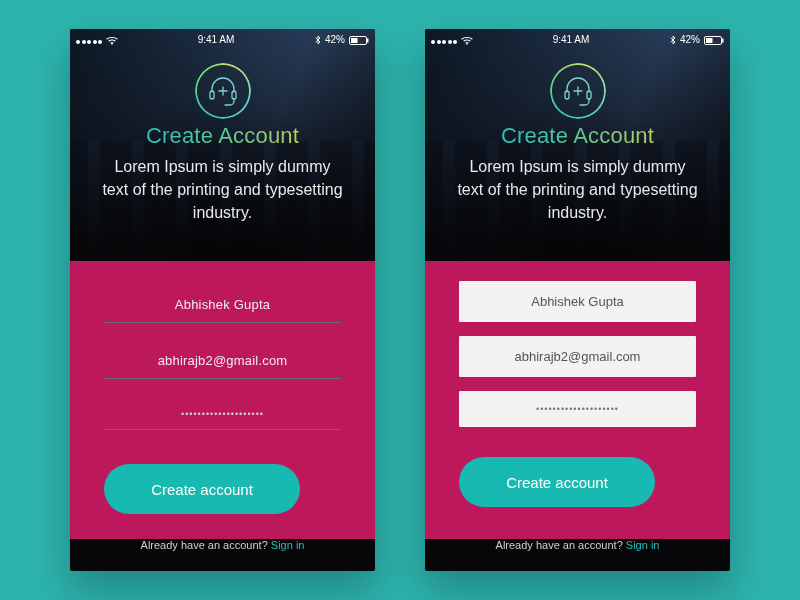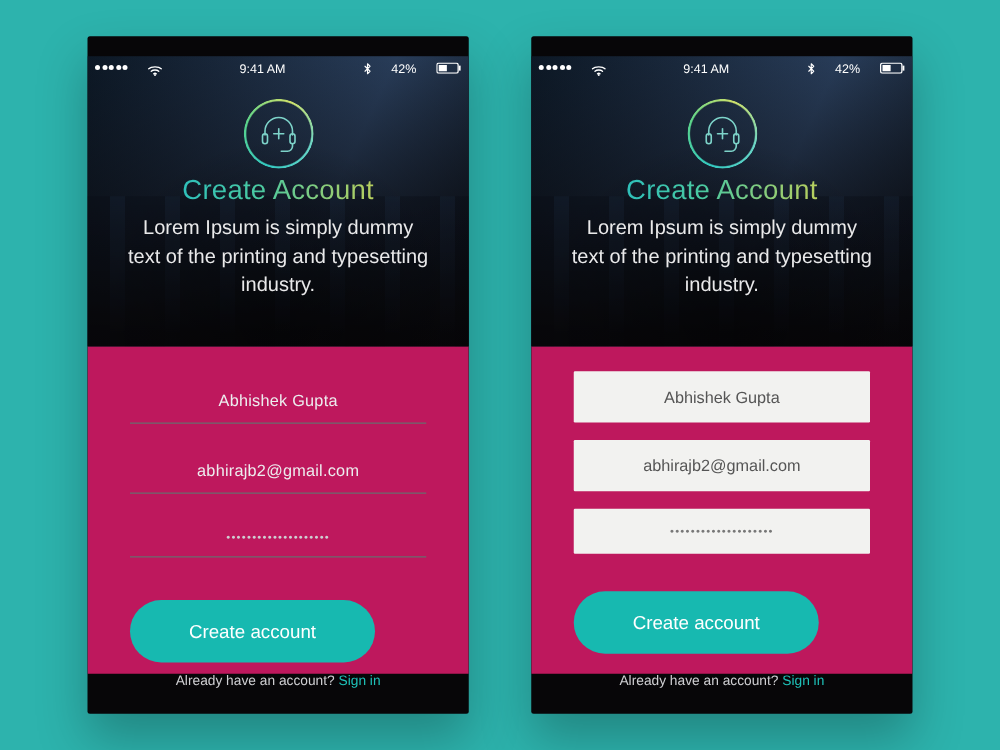--- a/index.html
+++ b/index.html
@@ -28,21 +28,20 @@
   .hero {
     height: 232px;
     position: relative;
     background:
       radial-gradient(circle at 50% 90%, rgba(0,0,0,0.5) 0%, rgba(0,0,0,0.0) 55%),
       linear-gradient(to bottom, rgba(7,6,8,0.15) 0%, rgba(7,6,8,0.95) 95%),
       linear-gradient(115deg,#0d1b2a 0%, #1b2c42 25%, #2e4667 60%, #0f1722 100%);
     display: flex;
     flex-direction: column;
     align-items: center;
-    margin-top: 16px;
   }
   
   .skyline {
     position:absolute; left:0; right:0; bottom:0; height:120px;
     background:
       linear-gradient(to bottom, rgba(7,6,8,0) 0%, rgba(7,6,8,1) 100%),
       repeating-linear-gradient(90deg,
         rgba(10,15,24,0.9) 0 18px,
         rgba(22,34,52,0.85) 18px 30px,
         rgba(10,15,24,0.9) 30px 44px);
@@ -54,21 +53,21 @@
     z-index:3;
     width:100%;
     height:18px;
     padding: 3px 6px 0 6px;
     display:flex;
     align-items:center;
     color:#fff;
     font-size:10px;
     font-weight:500;
   }
-  .status-left, .status-right { display:flex; align-items:flex-start; gap:16px; }
+  .status-left, .status-right { display:flex; align-items:flex-end; gap:4px; }
   .status-center { flex:1; text-align:center; }
   .signal { display:inline-flex; gap:1.5px; }
   .signal span { width:4px; height:4px; border-radius:50%; background:#fff; display:inline-block; }
   .wifi-icon { width:11px; height:8px; position:relative; }
   .wifi-icon svg { display:block; }
   .bt-icon svg, .batt svg { display:block; }
   .batt { display:inline-flex; align-items:center; gap:3px;}
   
   .logo-ring {
     margin-top: 16px;

